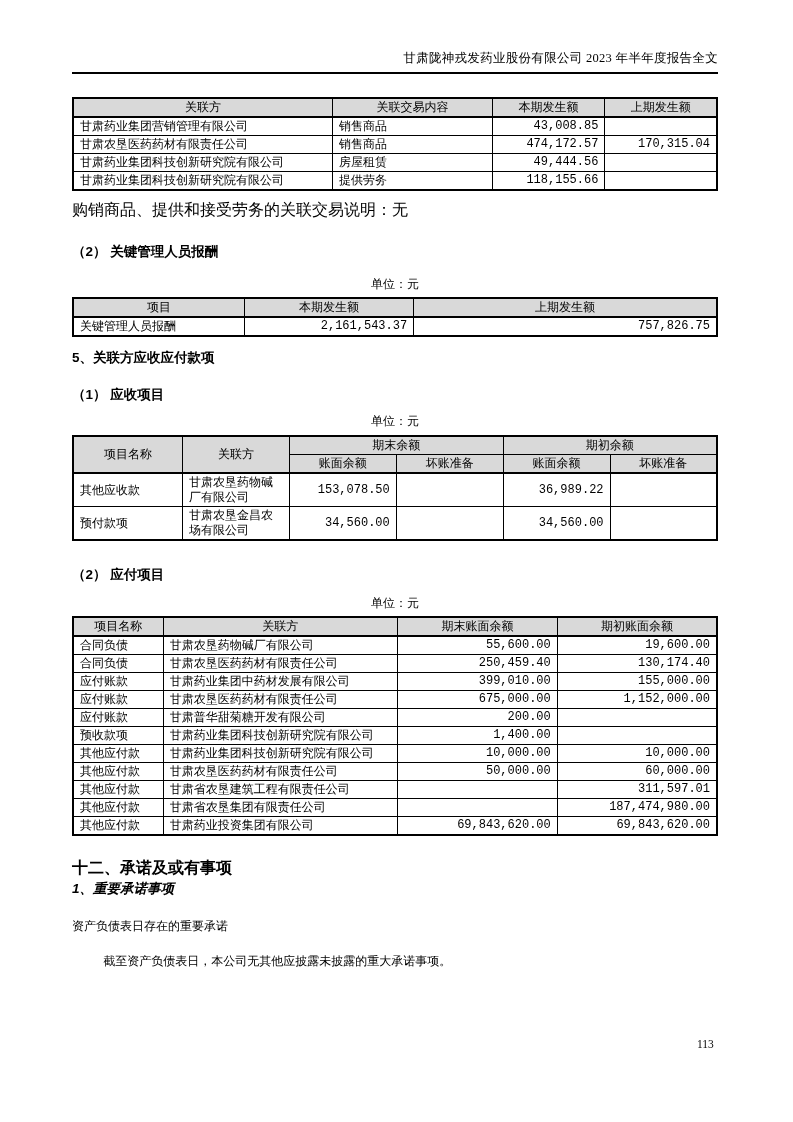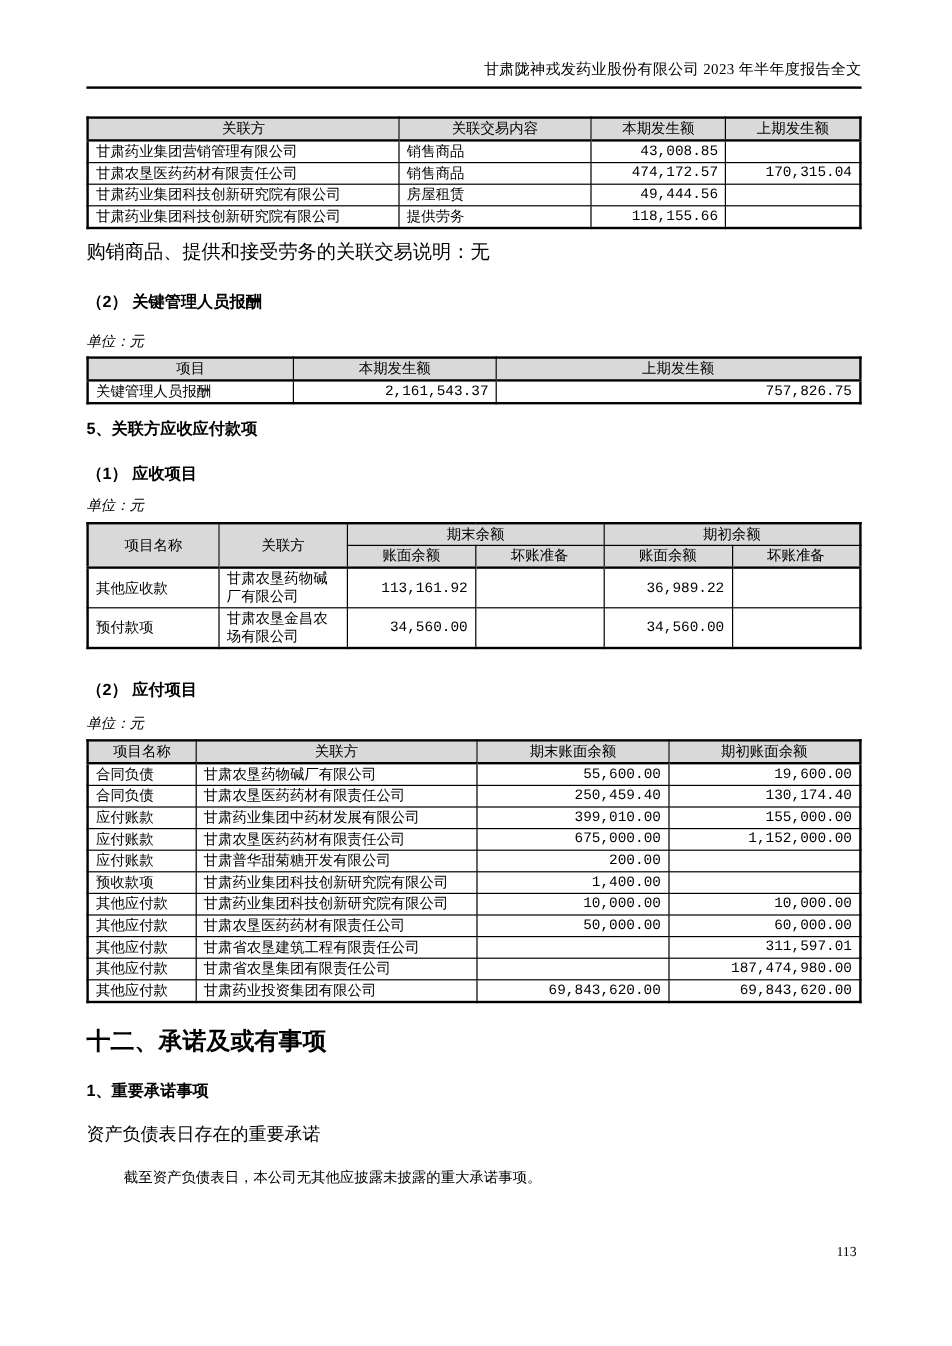--- a/index.html
+++ b/index.html
@@ -41,39 +41,39 @@
   th.thick-bottom{border-bottom:2px solid #000 !important;}
   td.txt{text-align:left;}
   td.num{text-align:right;font-family:Liberation Mono, monospace;}
   .t1{margin-top:23px;}
   .note{margin-top:9px;font-size:16px;}
   .h-small{
     font-family:"Liberation Sans","DejaVu Sans",sans-serif;
     font-weight:bold;font-size:13.5px;line-height:17px;
   }
   .h-key{margin-top:22px;}
-  .unit{text-align:left;font-size:12px;line-height:15px;font-style:italic;}
+  .unit{text-align:center;font-size:12px;line-height:15px;}
   .unit-1{margin-top:17px;}
   .t2{margin-top:5px;}
   .h-sec5{margin-top:12px;}
   .h-recv{margin-top:20px;}
   .unit-2{margin-top:11px;}
   .t3{margin-top:6px;}
   .t3 td{line-height:16px;padding:2px 6px;}
   .h-pay{margin-top:25px;}
   .unit-3{margin-top:13px;}
   .t4{margin-top:5px;}
   .t4 td{line-height:14px;}
   .h-sec12{
     margin-top:22px;
     font-family:"Liberation Sans","DejaVu Sans",sans-serif;
-    font-weight:bold;font-size:20px;line-height:20px;
-  }
-  .h-imp{margin-top:22px;}
-  .p1{margin-top:22px;font-size:15px;line-height:15px;}
+    font-weight:bold;font-size:16px;line-height:20px;
+  }
+  .h-imp{margin-top:2px;font-style:italic;}
+  .p1{margin-top:22px;font-size:12px;line-height:15px;}
   .p2{margin-top:20px;font-size:12px;line-height:15px;text-indent:2.6em;}
   .page-number{
     position:absolute;top:1038px;left:697px;
     font-size:11.5px;
   }
 </style>
 </head>
 <body>
 
 <div class="page">
@@ -174,21 +174,21 @@
       </tr>
       <tr class="hd-last">
         <th>账面余额</th>
         <th>坏账准备</th>
         <th>账面余额</th>
         <th>坏账准备</th>
       </tr>
       <tr>
         <td class="txt">其他应收款</td>
         <td class="txt">甘肃农垦药物碱厂有限公司</td>
-        <td class="num">113,161.92</td>
+        <td class="num">153,078.50</td>
         <td class="num"></td>
         <td class="num">36,989.22</td>
         <td class="num"></td>
       </tr>
       <tr>
         <td class="txt">预付款项</td>
         <td class="txt">甘肃农垦金昌农场有限公司</td>
         <td class="num">34,560.00</td>
         <td class="num"></td>
         <td class="num">34,560.00</td>

